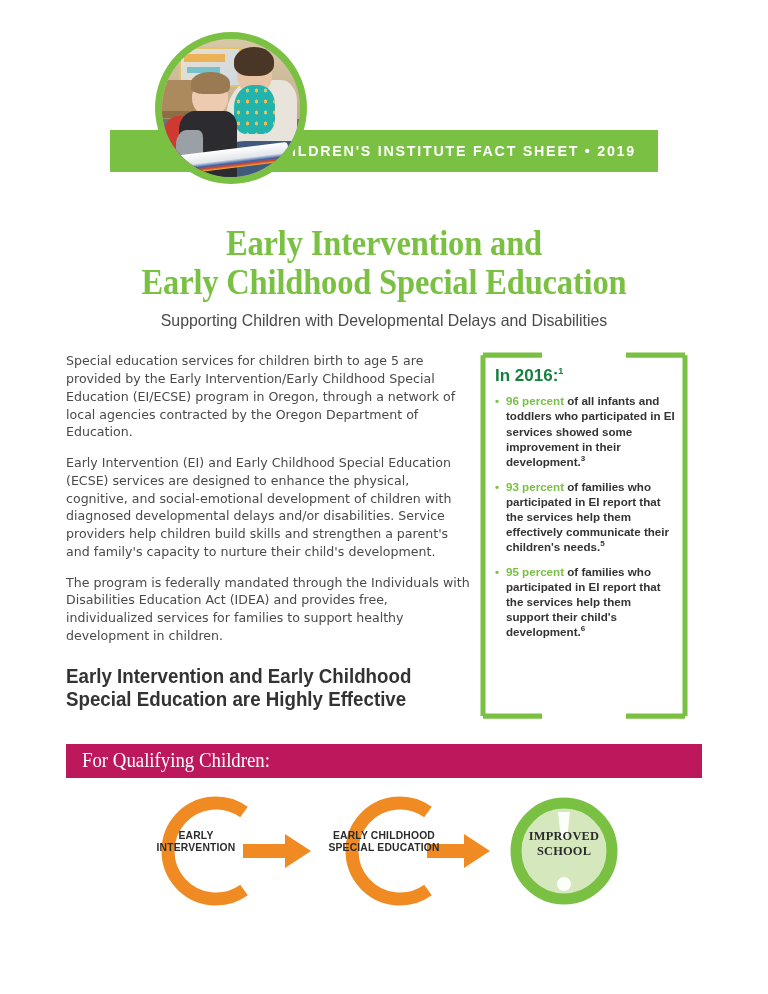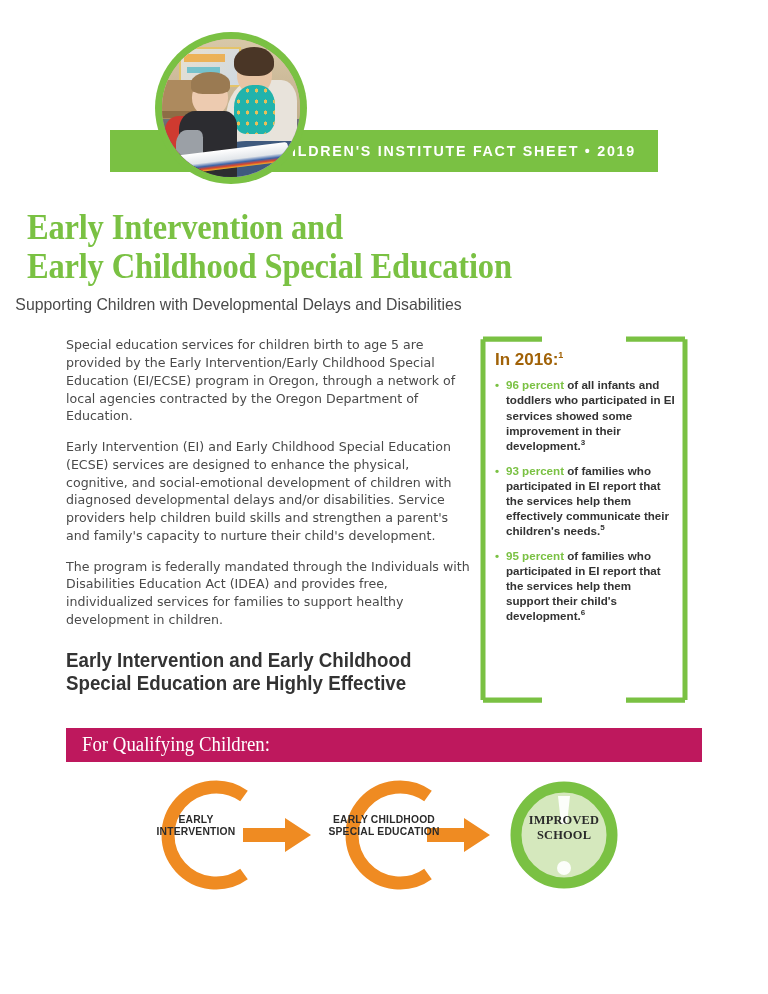--- a/index.html
+++ b/index.html
@@ -143,21 +143,22 @@
   }
   .ph-book {
     position: absolute; left: 8%; top: 80%; width: 84%; height: 14%;
     background: linear-gradient(180deg,#ffffff 0%, #e2e6ea 55%, #3c64a8 75%, #d8452f 88%, #f0b429 100%);
     transform: rotate(-7deg);
     border-radius: 3px;
   }
 
   
   .title-block {
-    margin-top: 8px;
+    text-align: center;
+    margin-top: 24px;
   }
   .title-line {
     font-family: "Liberation Serif", "DejaVu Serif", serif;
     font-weight: bold;
     color: #7ac143;
     font-size: 35px;
     line-height: 1.12;
     letter-spacing: -0.2px;
     transform: scaleX(0.93);
   }
@@ -209,21 +210,21 @@
     left: 0; top: 0;
     width: 100%;
     height: 100%;
     pointer-events: none;
   }
   .stat-title {
     position: relative;
     font-family: "Liberation Sans Narrow", "Liberation Sans", sans-serif;
     font-weight: bold;
     font-size: 17px;
-    color: #a16207;
+    color: #15803d;
     margin: 0 0 7px 0;
   }
   .stat-title sup { font-size: 9px; }
   .stat-list {
     position: relative;
     list-style: none;
     margin: 0;
     padding: 0;
   }
   .stat-item {

